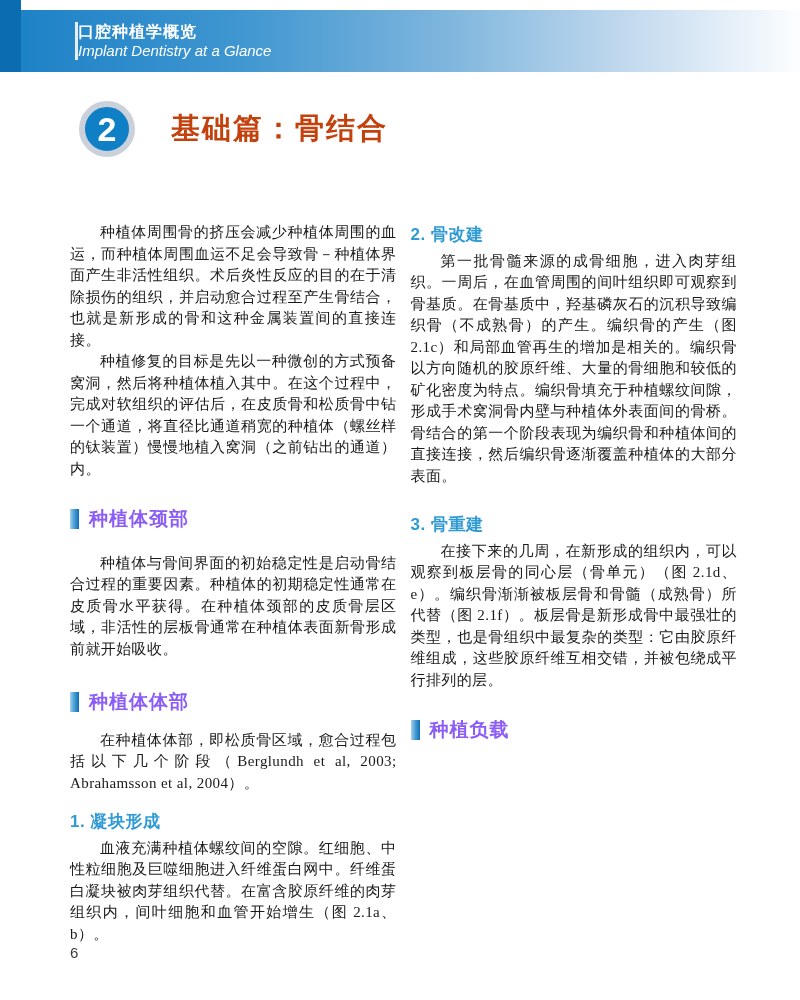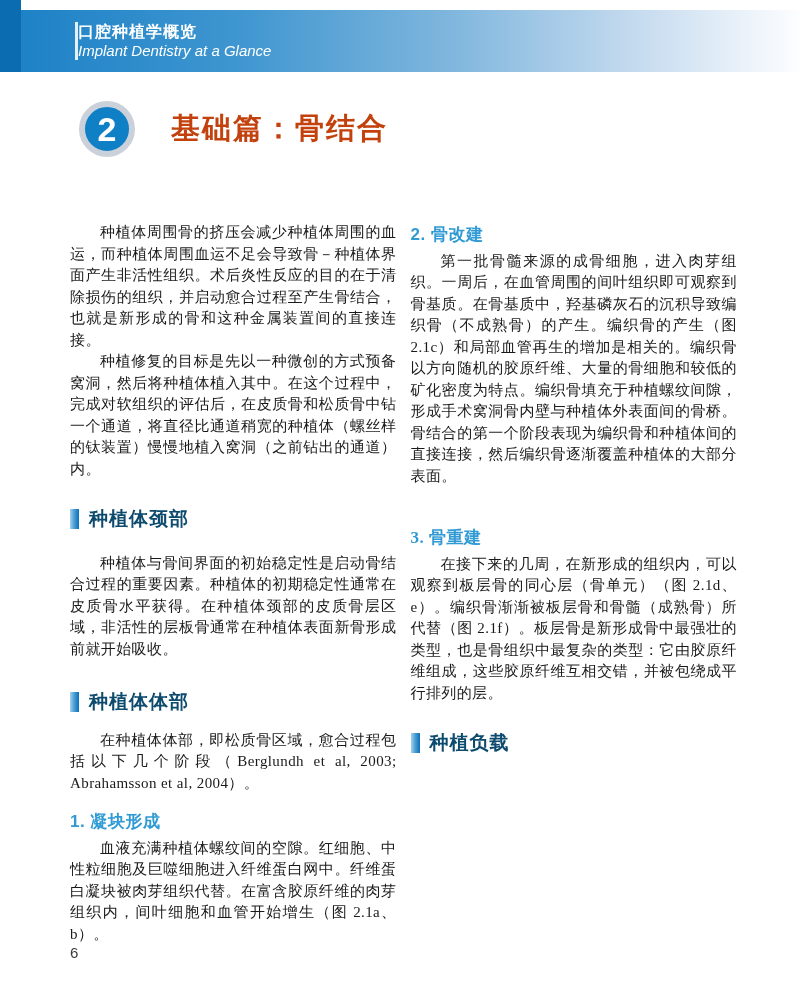--- a/index.html
+++ b/index.html
@@ -65,41 +65,41 @@
   }
   .col { flex:1; min-width:0; }
   .col p {
     text-align:justify;
     text-indent:2em;
     letter-spacing:0.4px;
   }
   .section-head {
     display:flex; align-items:center; gap:10px;
     font-family:"Liberation Sans","DejaVu Sans",sans-serif;
-    font-weight:bold; font-size:19px; color:#0c4a6e;
+    font-weight:bold; font-size:19px; color:#8b5cf6;
     letter-spacing:1px;
   }
   .section-marker {
     width:9px; height:20px; flex:none;
     background:linear-gradient(90deg,#a6d2ee 0%,#4da0d6 45%,#0d6eb6 100%);
   }
   .num-head {
     font-family:"Liberation Sans","DejaVu Sans",sans-serif;
     font-weight:bold; font-size:17px; color:#2f9ad3;
     letter-spacing:0.5px;
   }
 
   
   .mt-sec  { margin-top:28px; }
   .mb-sec  { margin-bottom:23px; }
   .mt-sec2 { margin-top:31px; }
   .mb-sec2 { margin-bottom:17px; }
   .mt-num  { margin-top:17px; margin-bottom:5px; }
   .mt-num2 { margin-top:2px;  margin-bottom:5px; }
-  .mt-num3 { margin-top:40px; margin-bottom:5px;font-family:Liberation Serif, serif; }
+  .mt-num3 { margin-top:27px; margin-bottom:5px; }
 
   
   .page-number {
     position:absolute; left:70px; top:944px;
     font-family:"Liberation Sans","DejaVu Sans",sans-serif;
     font-size:15px; color:#3a3a3a;
   }
 </style>
 </head>
 <body>

